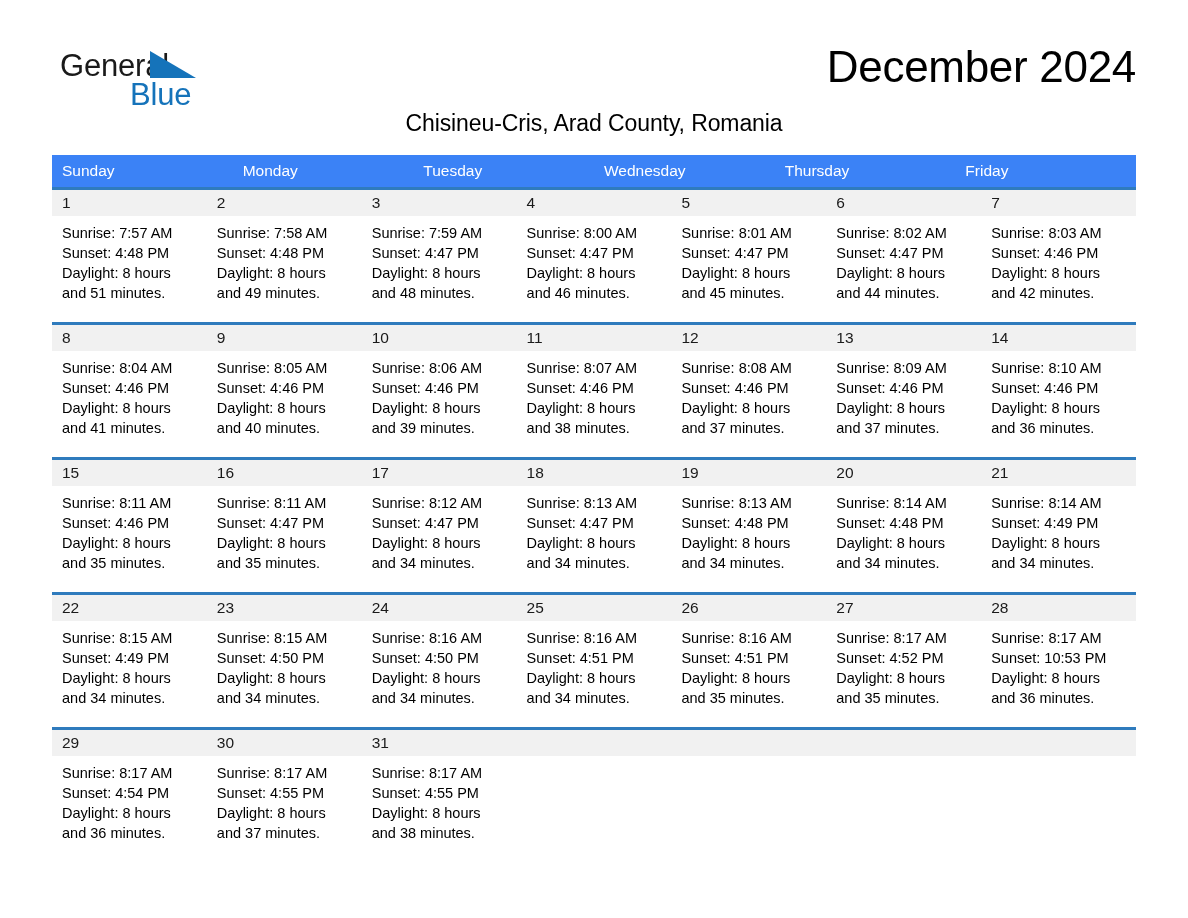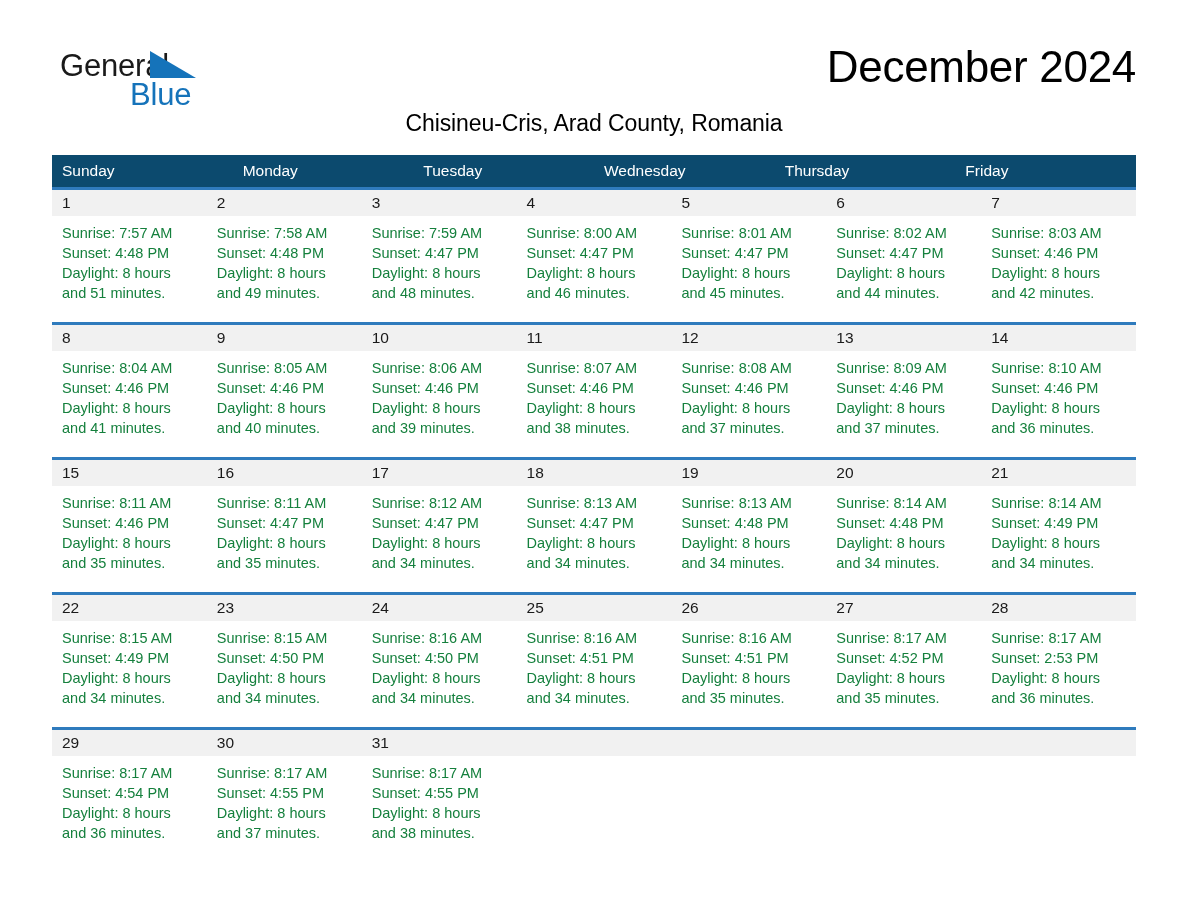--- a/index.html
+++ b/index.html
@@ -90,21 +90,21 @@
     letter-spacing: -0.1px;
   }
 
   
   .calendar {
     margin-top: 18px;
     width: 1084px;
   }
   .weekday-row {
     display: flex;
-    background: #0c4a6e;
+    background: #3b82f6;
     height: 32px;
   }
   .weekday-cell {
     flex: 1 1 0;
     color: #ffffff;
     font-size: 15.5px;
     line-height: 32px;
     padding-left: 10px;
     box-sizing: border-box;
     white-space: nowrap;
@@ -135,21 +135,21 @@
     color: #1a1a1a;
     box-sizing: border-box;
   }
   .day-cell.empty .day-number-band {
     background: #f1f1f1;
   }
   .day-info {
     padding: 7px 10px 0 10px;
     font-size: 14.5px;
     line-height: 20px;
-    color: #15803d;
+    color: #000000;
   }
   .day-info div {
     white-space: nowrap;
   }
 </style>
 </head>
 <body>
 
 <div class="page">
 
@@ -430,21 +430,21 @@
           <div>Sunrise: 8:17 AM</div>
           <div>Sunset: 4:52 PM</div>
           <div>Daylight: 8 hours</div>
           <div>and 35 minutes.</div>
         </div>
       </div>
       <div class="day-cell">
         <div class="day-number-band">28</div>
         <div class="day-info">
           <div>Sunrise: 8:17 AM</div>
-          <div>Sunset: 2:53 PM</div>
+          <div>Sunset: 10:53 PM</div>
           <div>Daylight: 8 hours</div>
           <div>and 36 minutes.</div>
         </div>
       </div>
     </div>
 
     <div class="week-row last">
       <div class="day-cell">
         <div class="day-number-band">29</div>
         <div class="day-info">

